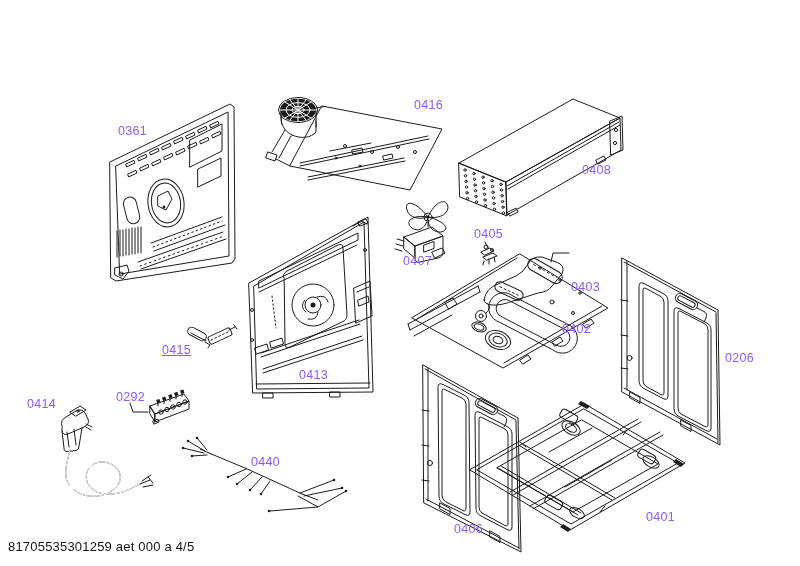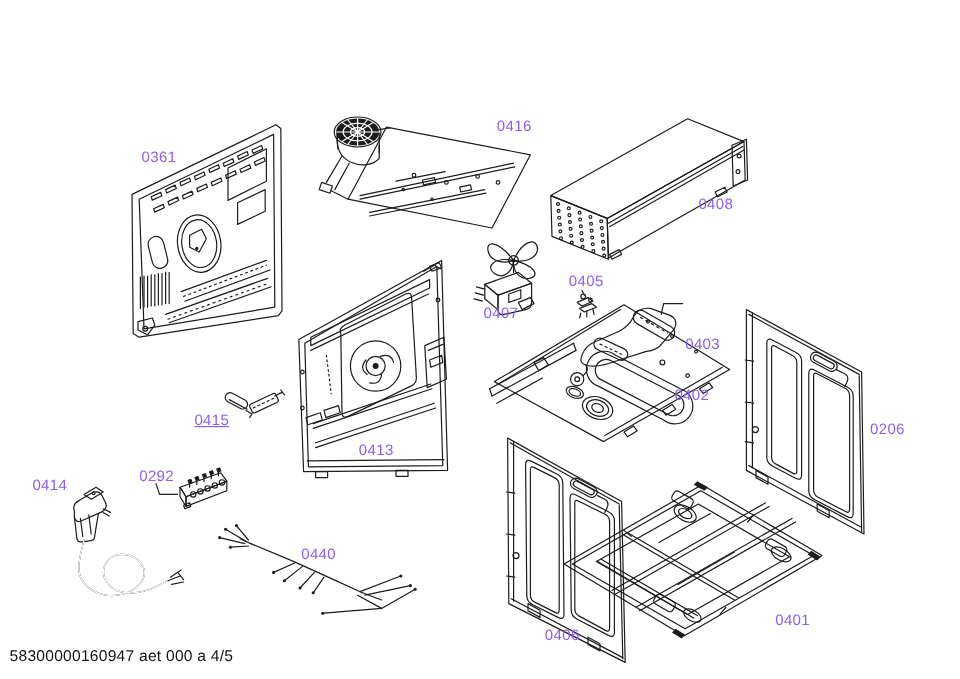--- a/index.html
+++ b/index.html
@@ -432,15 +432,15 @@
 <div class="part-label" style="left:562px;top:322px;">0402</div>
 <div class="part-label" style="left:725px;top:351px;">0206</div>
 <div class="part-label" style="left:162px;top:343px;text-decoration:underline;">0415</div>
 <div class="part-label" style="left:299px;top:368px;text-align:right;">0413</div>
 <div class="part-label" style="left:116px;top:390px;">0292</div>
 <div class="part-label" style="left:27px;top:397px;">0414</div>
 <div class="part-label" style="left:251px;top:455px;">0440</div>
 <div class="part-label" style="left:444px;top:522px;margin-left:10px;">0406</div>
 <div class="part-label" style="left:646px;top:510px;">0401</div>
 
-<div class="footer-code">58300000160947 aet 000 a 4/5</div>
+<div class="footer-code">81705535301259 aet 000 a 4/5</div>
 
 </div>
 
 </body></html>

